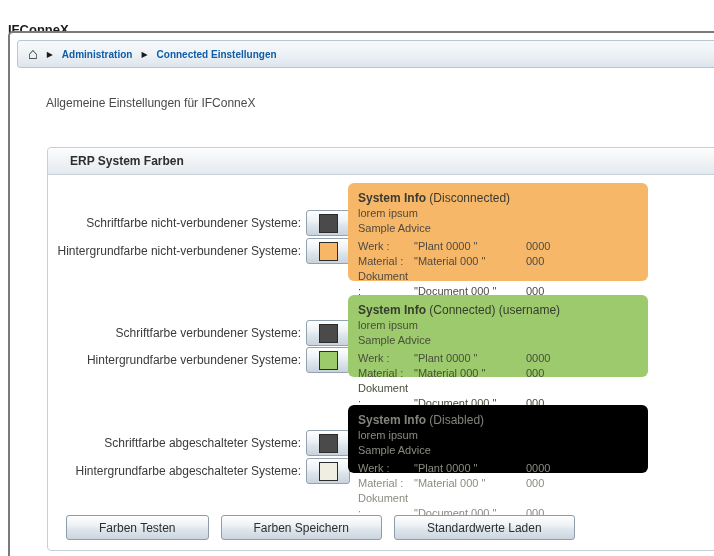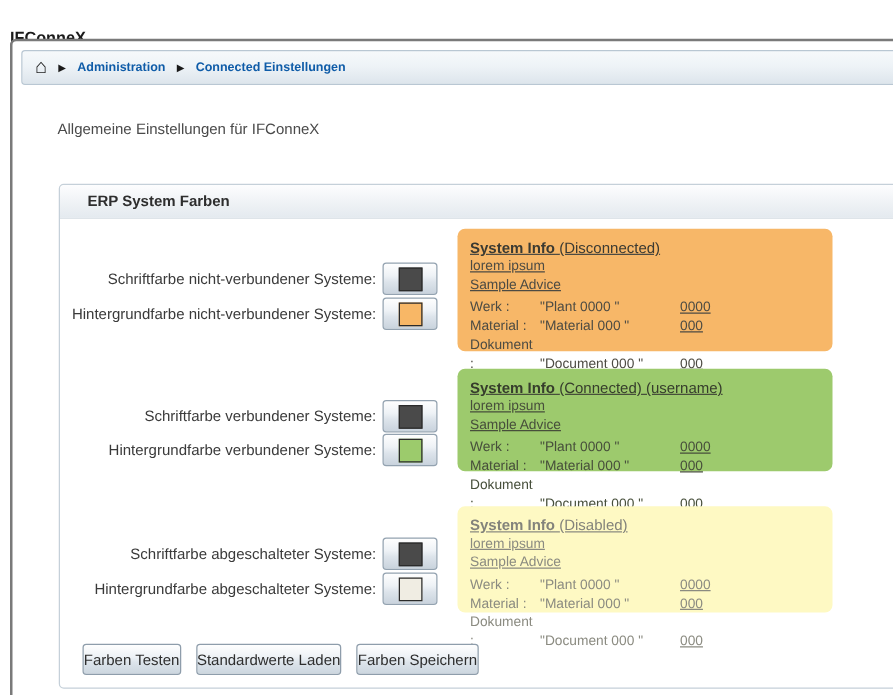--- a/index.html
+++ b/index.html
@@ -65,34 +65,33 @@
   .swatch-btn {
     position: absolute; left: 258px; top: 0;
     width: 44px; height: 26px;
     border: 1px solid #93a2b0; border-radius: 3px;
     background: linear-gradient(180deg, #fefefe 0%, #eef2f6 40%, #dde4eb 60%, #c9d3dd 100%);
     display: flex; align-items: center; justify-content: center;
     padding: 0; cursor: pointer;
   }
   .swatch { width: 17px; height: 17px; border: 1px solid #2b2b2b; display: block; }
   .preview-box {
-    position: absolute; left: 318px; width: 300px;
+    position: absolute; left: 300px; width: 300px;
     border-radius: 6px; box-sizing: border-box;
     padding: 7px 10px;
-    text-decoration: underline;
   }
   .preview-title { font-size: 12px; line-height: 16px; }
   .preview-title b { font-weight: bold; }
   .preview-line { font-size: 11px; line-height: 15px; }
   .preview-data { margin-top: 3px; }
   .pd-label { display: inline-block; width: 56px; }
   .pd-value { display: inline-block; width: 112px; }
   .actions { position: absolute; left: 18px; top: 340px; display: flex; gap: 12px; }
   .action-btn {
-    height: 25px; padding: 0 0;
+    height: 25px; padding: 0 32px;
     border: 1px solid #8e9dab; border-radius: 3px;
     background: linear-gradient(180deg, #fefefe 0%, #eef2f6 40%, #dde4eb 60%, #ccd6df 100%);
     font-family: "Liberation Sans", sans-serif;
     font-size: 12px; color: #2e2e2e; cursor: pointer;
   }
 </style>
 </head>
 <body>
 
 <div class="page-title">IFConneX</div>
@@ -165,32 +164,32 @@
         <div class="preview-title" style="color: rgb(54, 61, 44);"><b>System Info</b> <span>(Connected) (username)</span></div>
         <div class="preview-line">lorem ipsum</div>
         <div class="preview-line">Sample Advice</div>
         <div class="preview-data">
           <div class="preview-line"><span class="pd-label">Werk :</span><span class="pd-value">"Plant 0000 "</span><span>0000</span></div>
           <div class="preview-line"><span class="pd-label">Material :</span><span class="pd-value">"Material 000 "</span><span>000</span></div>
           <div class="preview-line"><span class="pd-label">Dokument :</span><span class="pd-value">"Document 000 "</span><span>000</span></div>
         </div>
       </div>
 
-      <div class="preview-box" style="top: 230px; height: 85px; background: #fef9c3; color: rgb(139, 139, 129);">
+      <div class="preview-box" style="top: 230px; height: 68px; background: #000000; color: rgb(139, 139, 129);">
         <div class="preview-title" style="color: rgb(131, 131, 123);"><b>System Info</b> <span>(Disabled)</span></div>
         <div class="preview-line">lorem ipsum</div>
         <div class="preview-line">Sample Advice</div>
         <div class="preview-data">
           <div class="preview-line"><span class="pd-label">Werk :</span><span class="pd-value">"Plant 0000 "</span><span>0000</span></div>
           <div class="preview-line"><span class="pd-label">Material :</span><span class="pd-value">"Material 000 "</span><span>000</span></div>
           <div class="preview-line"><span class="pd-label">Dokument :</span><span class="pd-value">"Document 000 "</span><span>000</span></div>
         </div>
       </div>
 
       <div class="actions">
         <button class="action-btn">Farben Testen</button>
+        <button class="action-btn">Farben Speichern</button>
         <button class="action-btn">Standardwerte Laden</button>
-        <button class="action-btn">Farben Speichern</button>
       </div>
 
     </div>
   </div>
 </div>
 
 </body></html>

